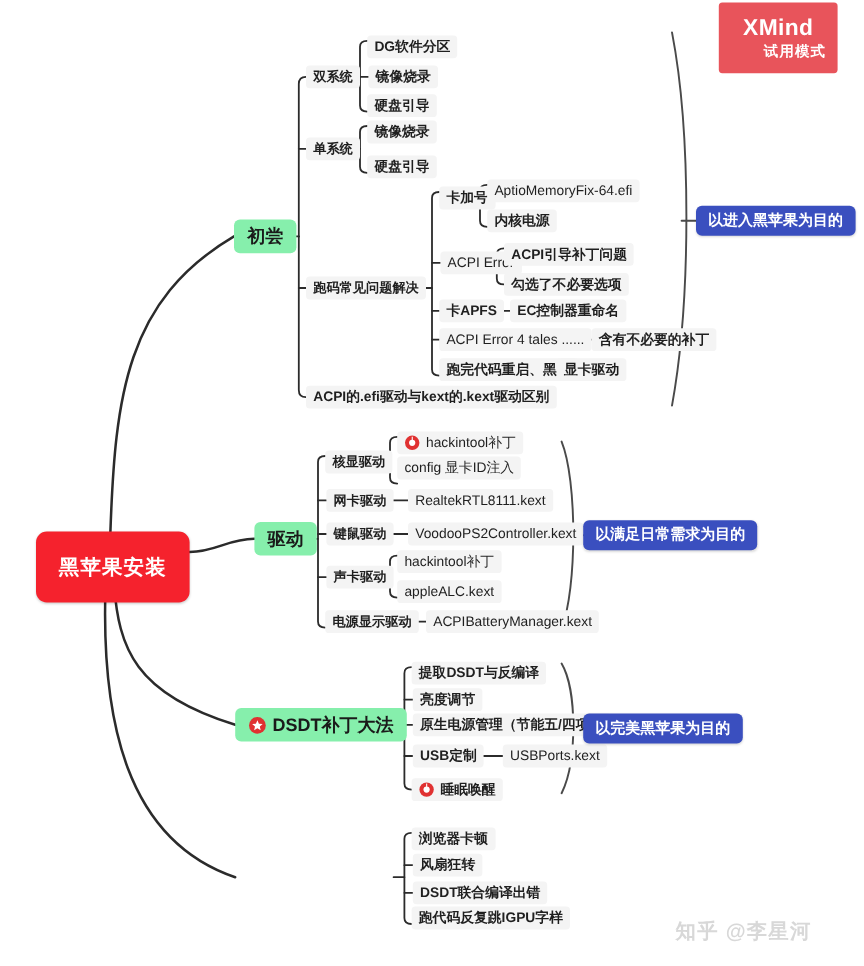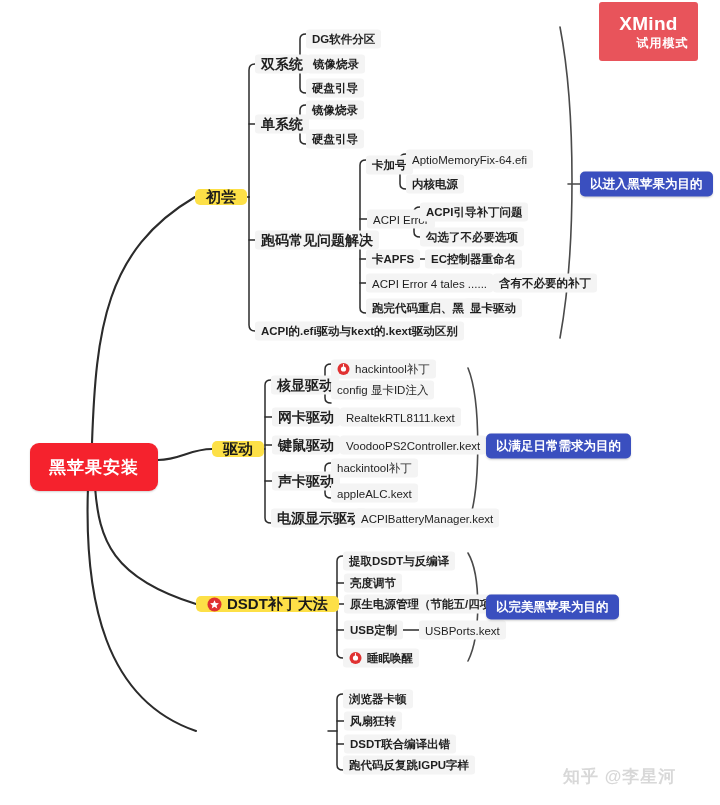--- a/index.html
+++ b/index.html
@@ -15,41 +15,41 @@
   .node{
     position:absolute;
     display:flex;align-items:center;gap:5px;
     white-space:nowrap;
     box-sizing:border-box;
   }
   .node .txt{display:inline-block;}
 
   
   .root{
-    left:30px;top:443px;width:128px;height:48px;
+    left:30px;top:443px;width:128px;height:59px;
     background:#f5222d;border-radius:9px;
     justify-content:center;
     color:#fff;font-size:17px;font-weight:bold;letter-spacing:1px;
     box-shadow:0 1px 2px rgba(0,0,0,.18);
   }
 
   
   .lvl1{
-    background:#fde047;border-radius:5px;
-    padding:5px 11px;height:16px;
+    background:#86efac;border-radius:5px;
+    padding:5px 11px;height:28px;
     font-size:15px;color:#1a1a1a;font-weight:bold;
     transform:translateY(-50%);
   }
   .lvl1.wide{font-size:14.5px;}
 
   
   .lvl2{
     background:#f4f4f4;border-radius:3px;
     padding:3px 6px;height:19px;
-    font-size:14px;color:#1f1f1f;font-weight:bold;
+    font-size:11px;color:#1f1f1f;font-weight:bold;
     transform:translateY(-50%);
   }
   
   .lvl3{
     background:#f4f4f4;border-radius:3px;
     padding:3px 6px;height:19px;
     font-size:11.5px;color:#1f1f1f;
     transform:translateY(-50%);
   }
   .lvl3.bold{font-weight:bold;}

